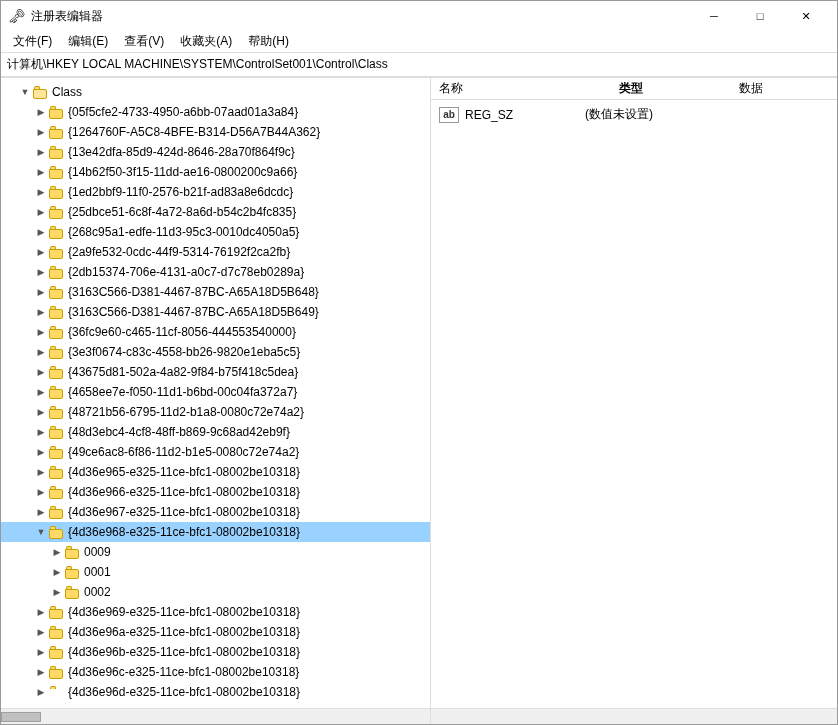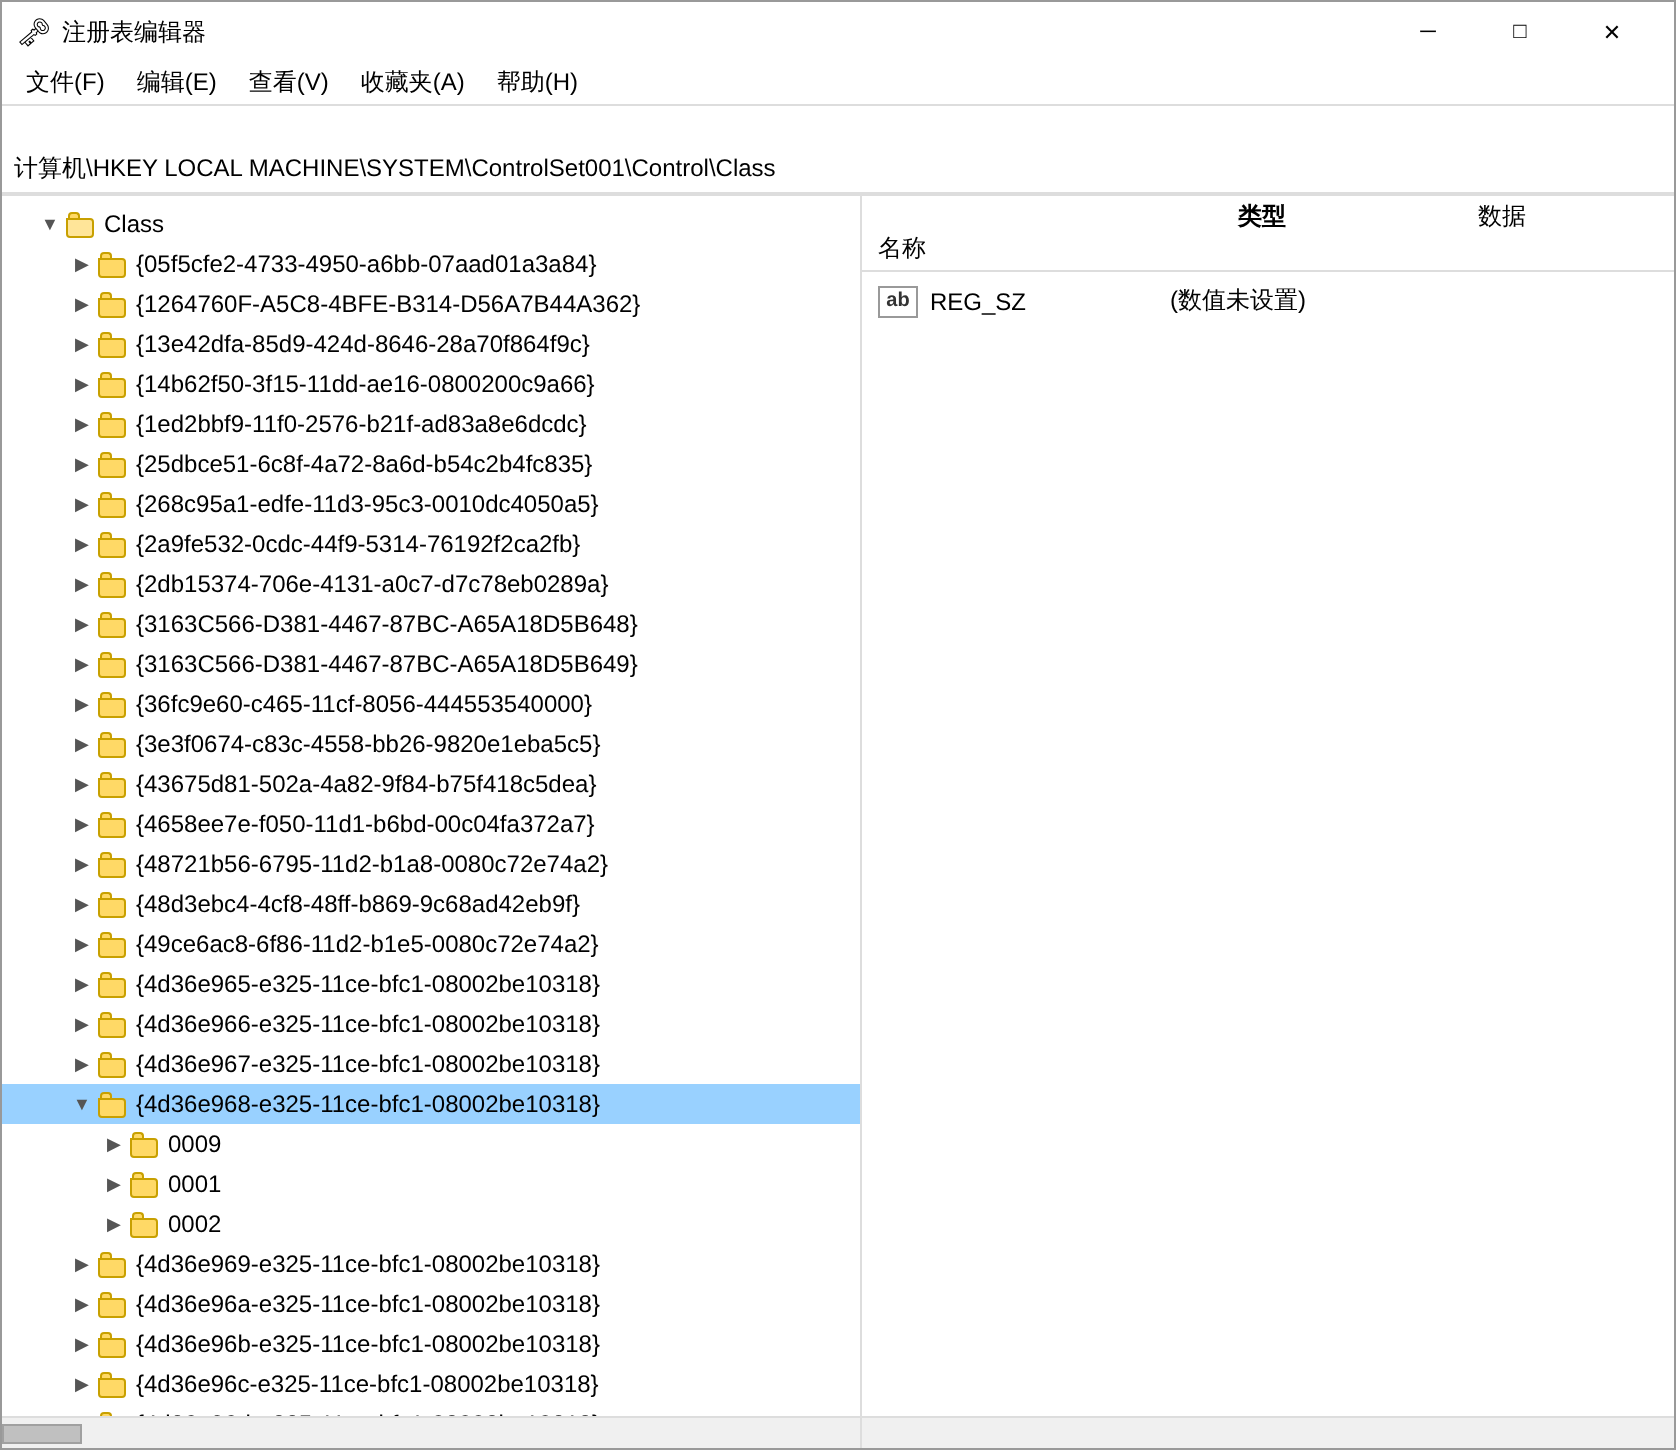--- a/index.html
+++ b/index.html
@@ -74,21 +74,20 @@
     }
     .address-bar {
       height: 24px;
       background: #fff;
       border-bottom: 1px solid #ddd;
       display: flex;
       align-items: center;
       padding: 0 6px;
       font-size: 12px;
       flex-shrink: 0;
-      margin-top: 20px;
     }
     .address-text {
       font-size: 12px;
       color: #000;
     }
     .main-content {
       display: flex;
       flex: 1;
       overflow: hidden;
       border-top: 1px solid #ddd;
@@ -116,21 +115,21 @@
       display: flex;
       padding: 2px 8px;
       border-bottom: 1px solid #ddd;
       background: #fff;
     }
     .right-header-col {
       font-size: 12px;
       font-weight: normal;
       color: #000;
     }
-    .col-name { width: 180px; margin-top: 16px; }
+    .col-name { width: 180px; }
     .col-type { width: 120px; font-weight: bold; }
     .col-data { flex: 1; }
     .right-content {
       flex: 1;
       overflow-y: auto;
       padding: 4px 0;
     }
     .reg-row {
       display: flex;
       align-items: center;

